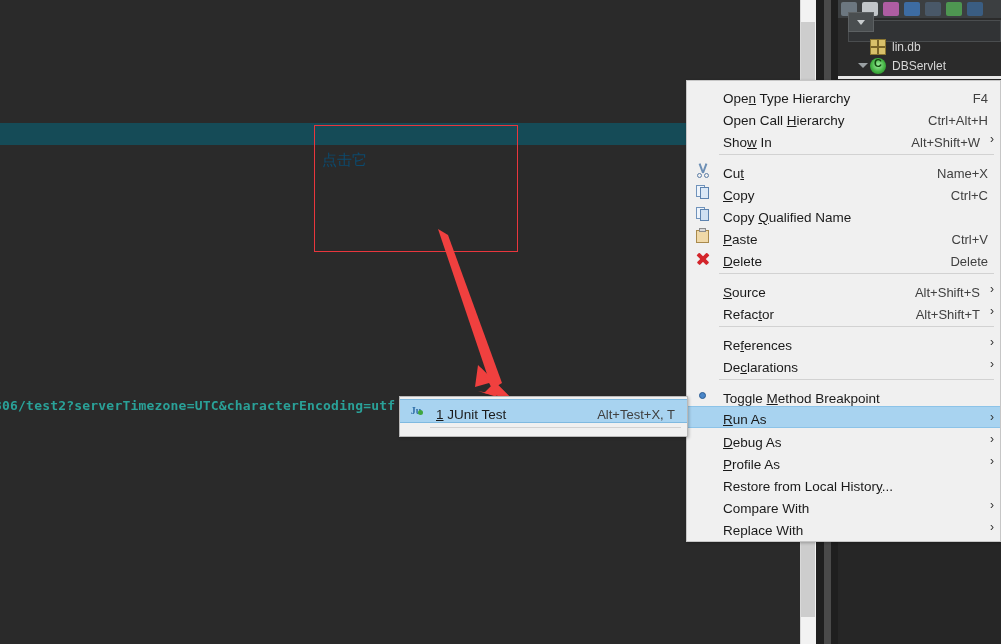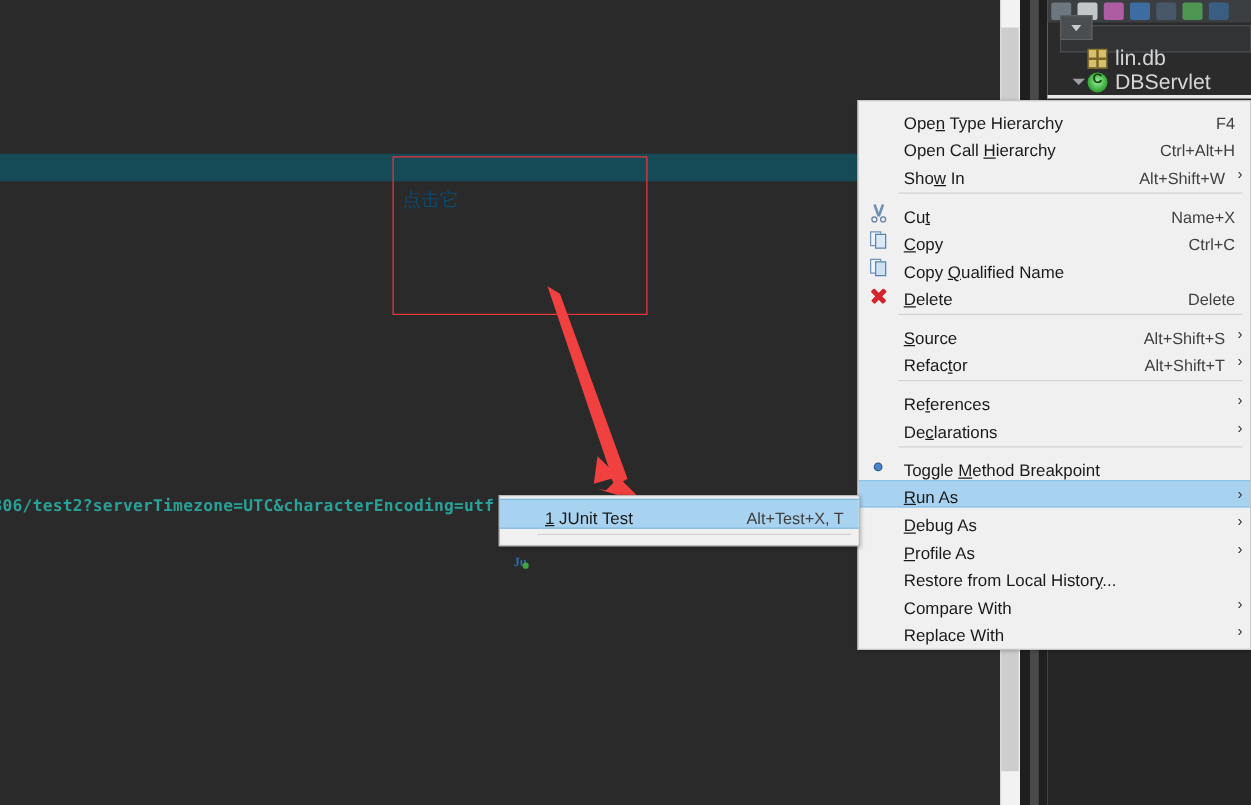--- a/index.html
+++ b/index.html
@@ -113,21 +113,21 @@
     border-right: 4px solid transparent;
     border-top: 5px solid #c8ccce;
   }
   .tree-row {
     position: absolute;
     left: 0;
     height: 19px;
     display: flex;
     align-items: center;
     color: #d6d6d6;
-    font-size: 17px;
+    font-size: 12px;
     font-family: "Liberation Sans", sans-serif;
     white-space: nowrap;
   }
   .tree-row .twisty {
     width: 14px;
     display: flex;
     justify-content: center;
     align-items: center;
   }
   .tree-row .twisty i {
@@ -397,21 +397,20 @@
   .ic-junit {
     position: relative;
     display: block;
     width: 16px; height: 16px;
     font-size: 10px;
     font-weight: bold;
     color: #2f6ea8;
     font-family: "Liberation Serif", serif;
     line-height: 16px;
     text-align: center;
-    margin-top: 40px;
   }
   .ic-junit::after {
     content: "";
     position: absolute;
     left: 10px; top: 7px;
     width: 5px; height: 5px;
     border-radius: 50%;
     background: #3fa63f;
   }
 </style>
@@ -511,20 +510,27 @@
       <span class="mi-accel">Ctrl+C</span>
     </div>
 
     <div class="mi">
       <span class="mi-icon">
           <span class="ic-copyq"></span>
         </span>
       <span class="mi-label">Copy <u>Q</u>ualified Name</span>
     </div>
 
+    <div class="mi">
+      <span class="mi-icon">
+          <span class="ic-paste"></span>
+        </span>
+      <span class="mi-label"><u>P</u>aste</span>
+      <span class="mi-accel">Ctrl+V</span>
+    </div>
 
     <div class="mi">
       <span class="mi-icon">
           <span class="ic-delete"></span>
         </span>
       <span class="mi-label"><u>D</u>elete</span>
       <span class="mi-accel">Delete</span>
     </div>
 
     <div class="sep"></div>

